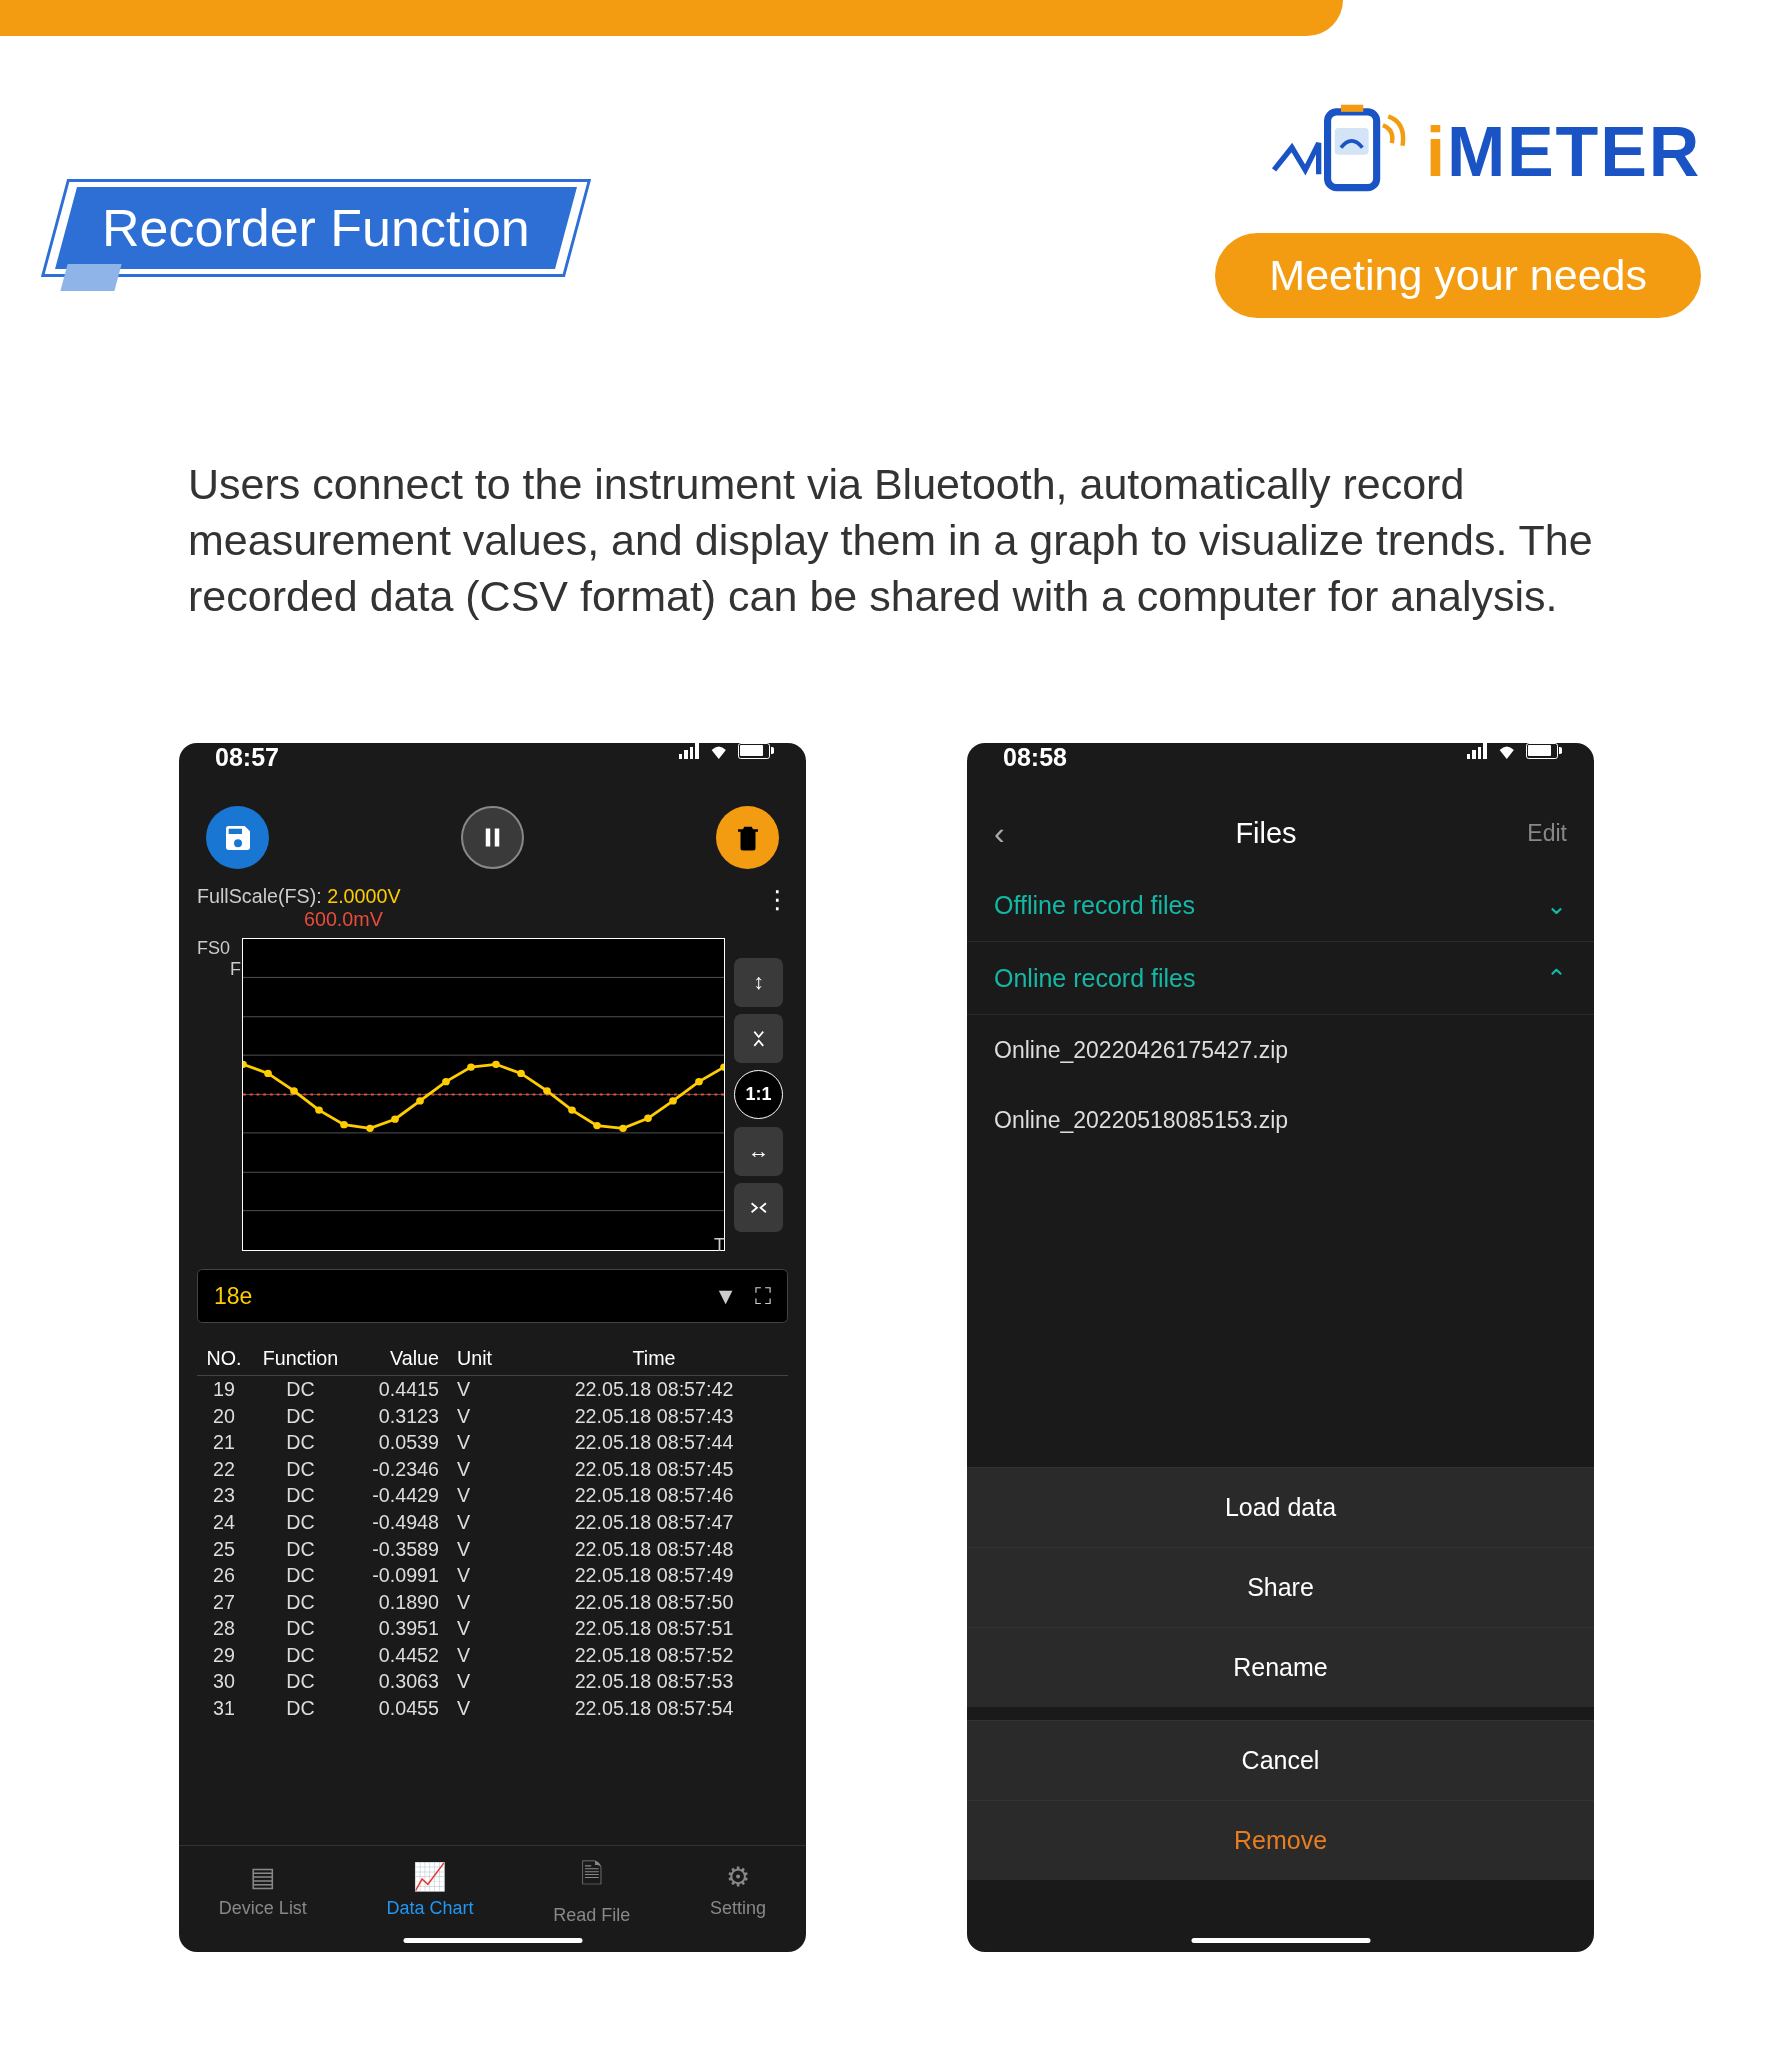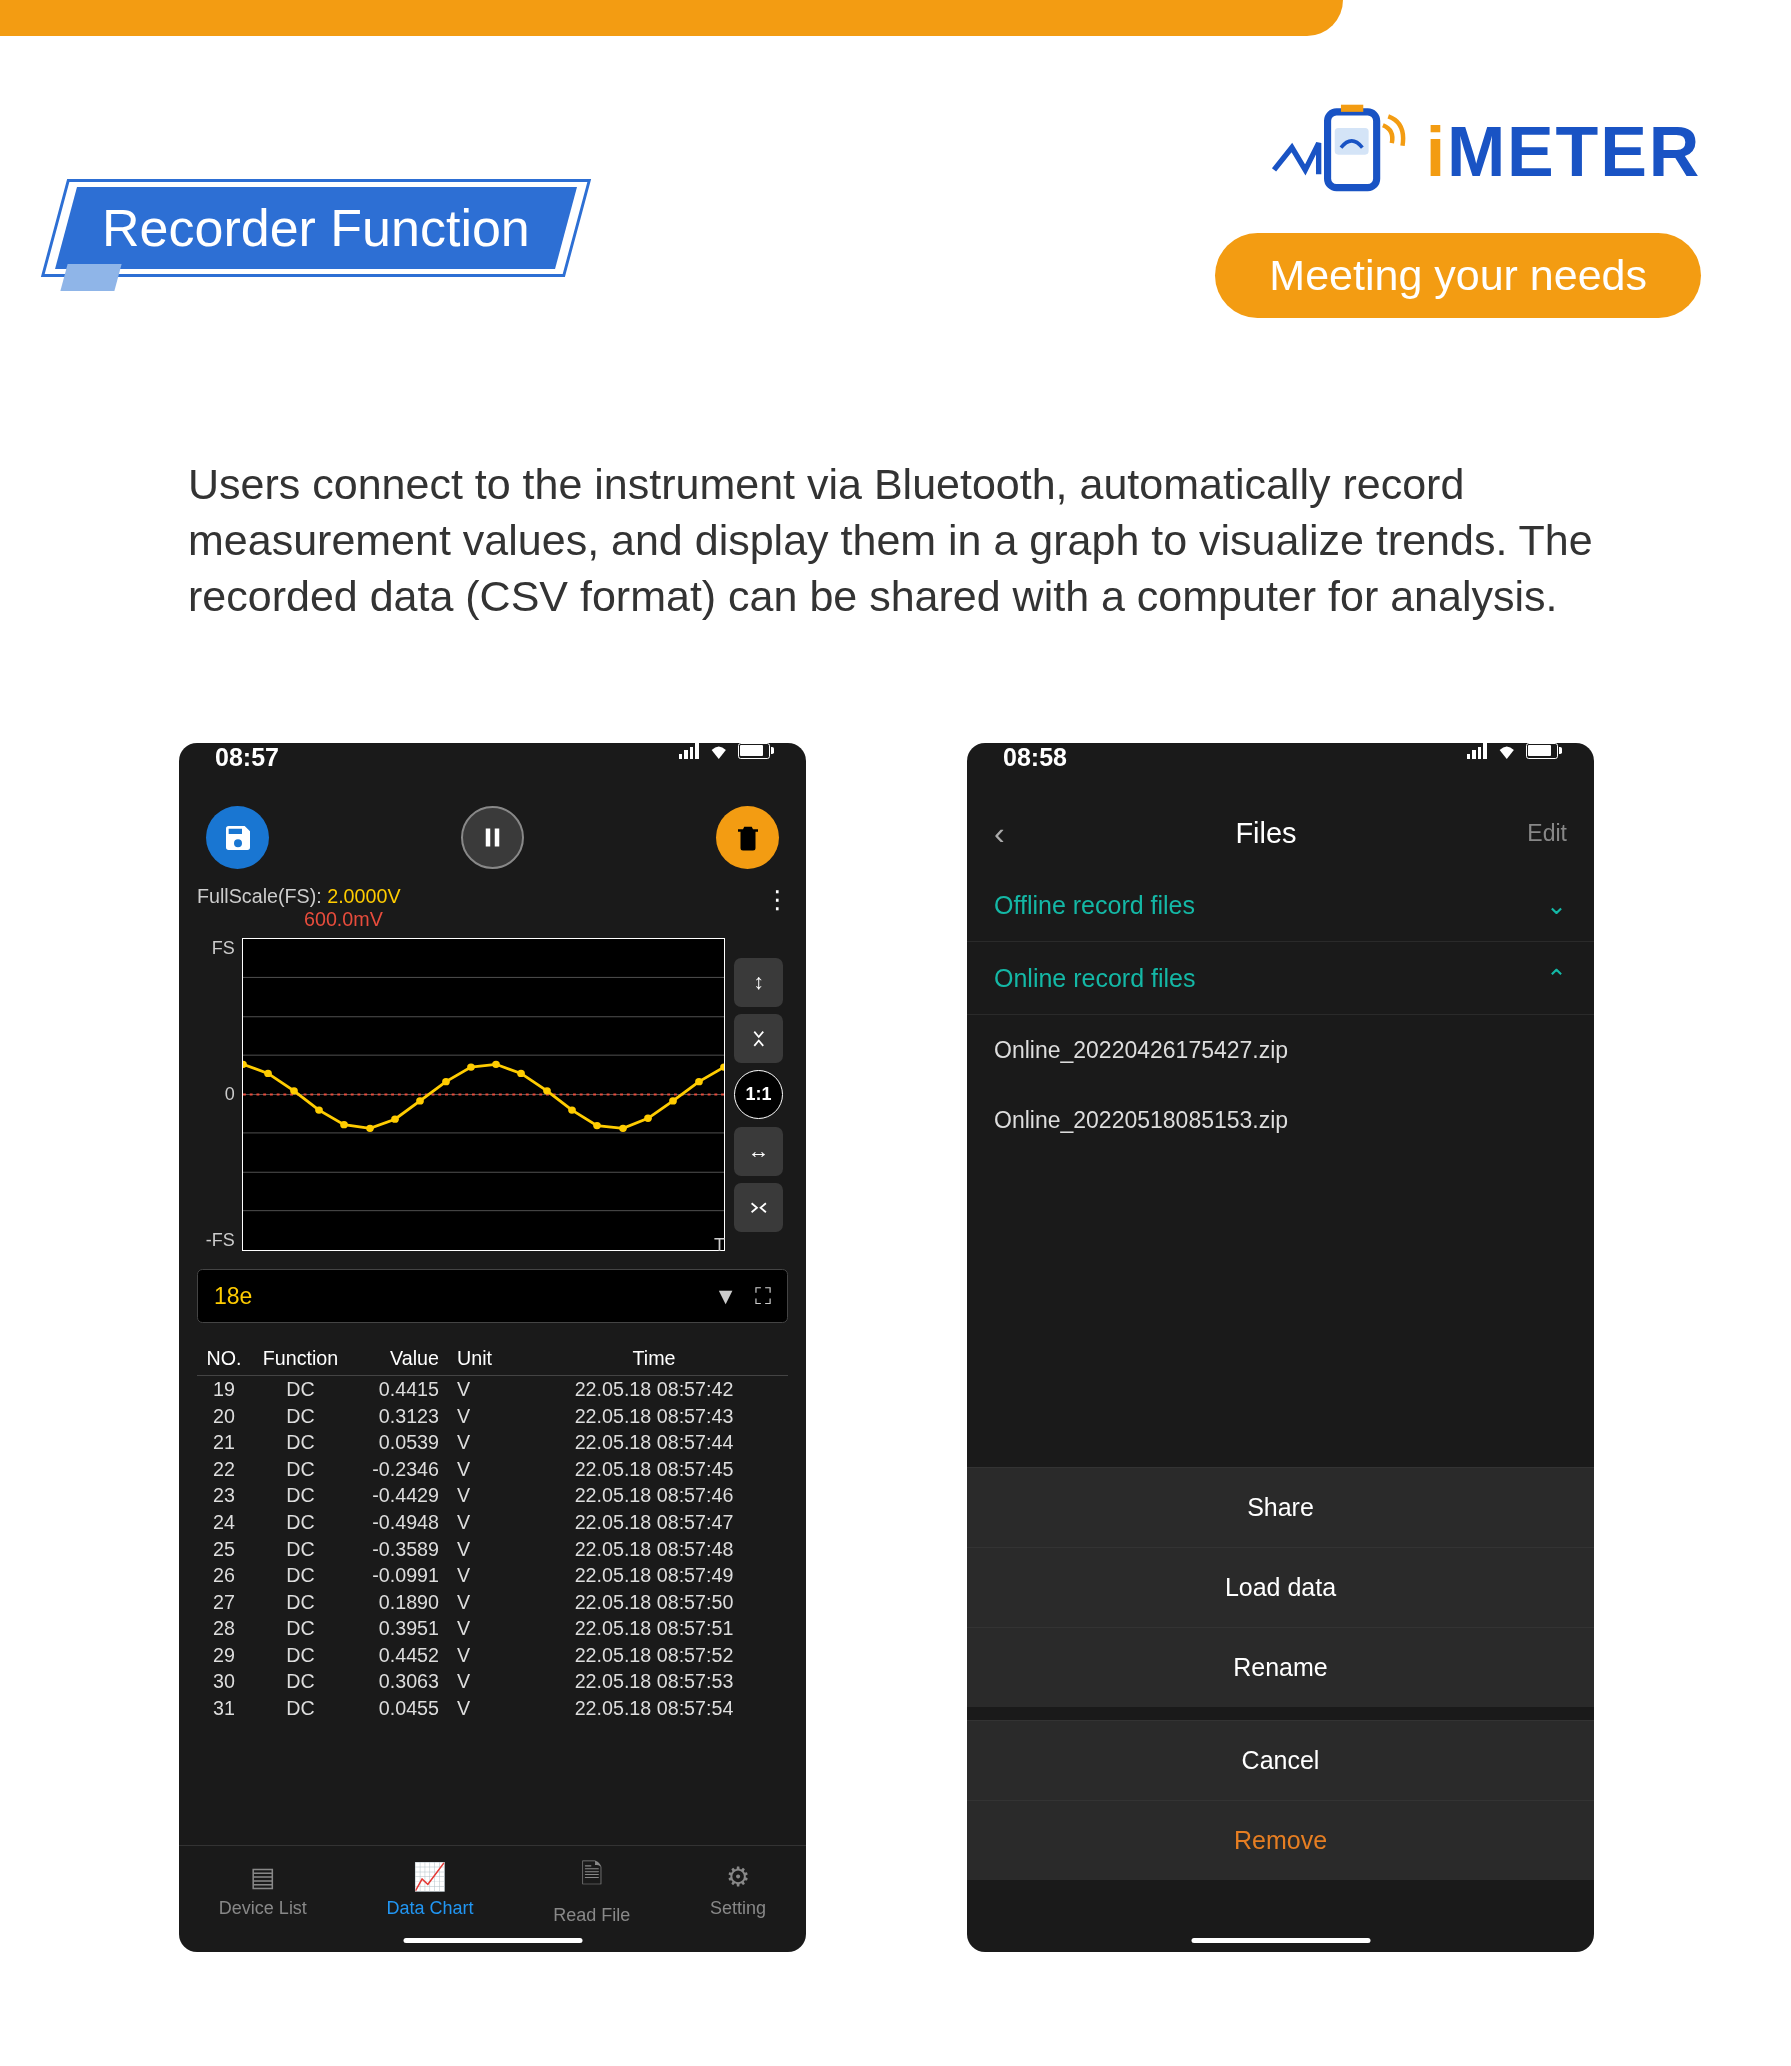--- a/index.html
+++ b/index.html
@@ -24,21 +24,21 @@
 .tool-btn{width:63px;height:63px;border-radius:50%;display:flex;align-items:center;justify-content:center;font-size:29px}
 .blue-btn{background:#1976d2}
 .gray-btn{background:#3a3a3a;border:2.7px solid #888}
 .orange-btn{background:#f39c12;color:#000}
 .chart-header{padding:7.2px 18px;font-size:19.7px;display:flex;justify-content:space-between;align-items:flex-start}
 .chart-header .fs{color:#ccc}
 .chart-header .fs-v1{color:#ffcc00}
 .chart-header .fs-v2{color:#e74c3c;display:block;margin-left:107px}
 .three-dots{font-size:25px;letter-spacing:-1.8px}
 .chart-area{position:relative;height:313px;margin:0 18px;display:flex}
-.chart-labels{width:45px;display:flex;flex-direction:column;justify-content:space-between;font-size:18px;color:#ccc;text-align:right;padding-right:7.2px}
+.chart-labels{width:45px;display:flex;justify-content:space-between;font-size:18px;color:#ccc;text-align:right;padding-right:7.2px}
 .chart-plot{flex:1;border:1.8px solid #fff;background:#000;position:relative}
 .chart-plot svg{width:100%;height:100%}
 .chart-controls{width:63px;display:flex;flex-direction:column;gap:7.2px;padding-left:9px;justify-content:center}
 .ctrl-btn{width:49px;height:49px;background:#3a3a3a;border-radius:7.2px;display:flex;align-items:center;justify-content:center;font-size:21.5px;color:#fff}
 .ctrl-btn.active{background:#000;border:1.8px solid #fff;border-radius:50%;font-size:18px;font-weight:bold}
 .t-label{position:absolute;bottom:-4.5px;right:63px;font-size:18px;color:#ccc}
 .selector{margin:18px;background:#000;border:0.9px solid #444;border-radius:5.4px;padding:12.5px 16px;display:flex;justify-content:space-between;align-items:center}
 .sel-label{color:#ffcc00;font-size:23px}
 .sel-right{display:flex;gap:18px;align-items:center;font-size:23px;color:#ccc}
 .data-table{padding:0 18px;font-size:19.7px}
@@ -360,22 +360,22 @@
       <span>Offline record files</span>
       <span>⌄</span>
     </div>
     <div class="files-section">
       <span>Online record files</span>
       <span>⌃</span>
     </div>
     <div class="file-item">Online_20220426175427.zip</div>
     <div class="file-item">Online_20220518085153.zip</div>
     <div class="action-sheet">
+      <div class="action-btn">Load data</div>
       <div class="action-btn">Share</div>
-      <div class="action-btn">Load data</div>
       <div class="action-btn">Rename</div>
       <div class="action-btn cancel">Cancel</div>
       <div class="action-btn danger">Remove</div>
     </div>
     <div class="home-ind"></div>
   </div>
 </div>
 
 
 </body></html>

